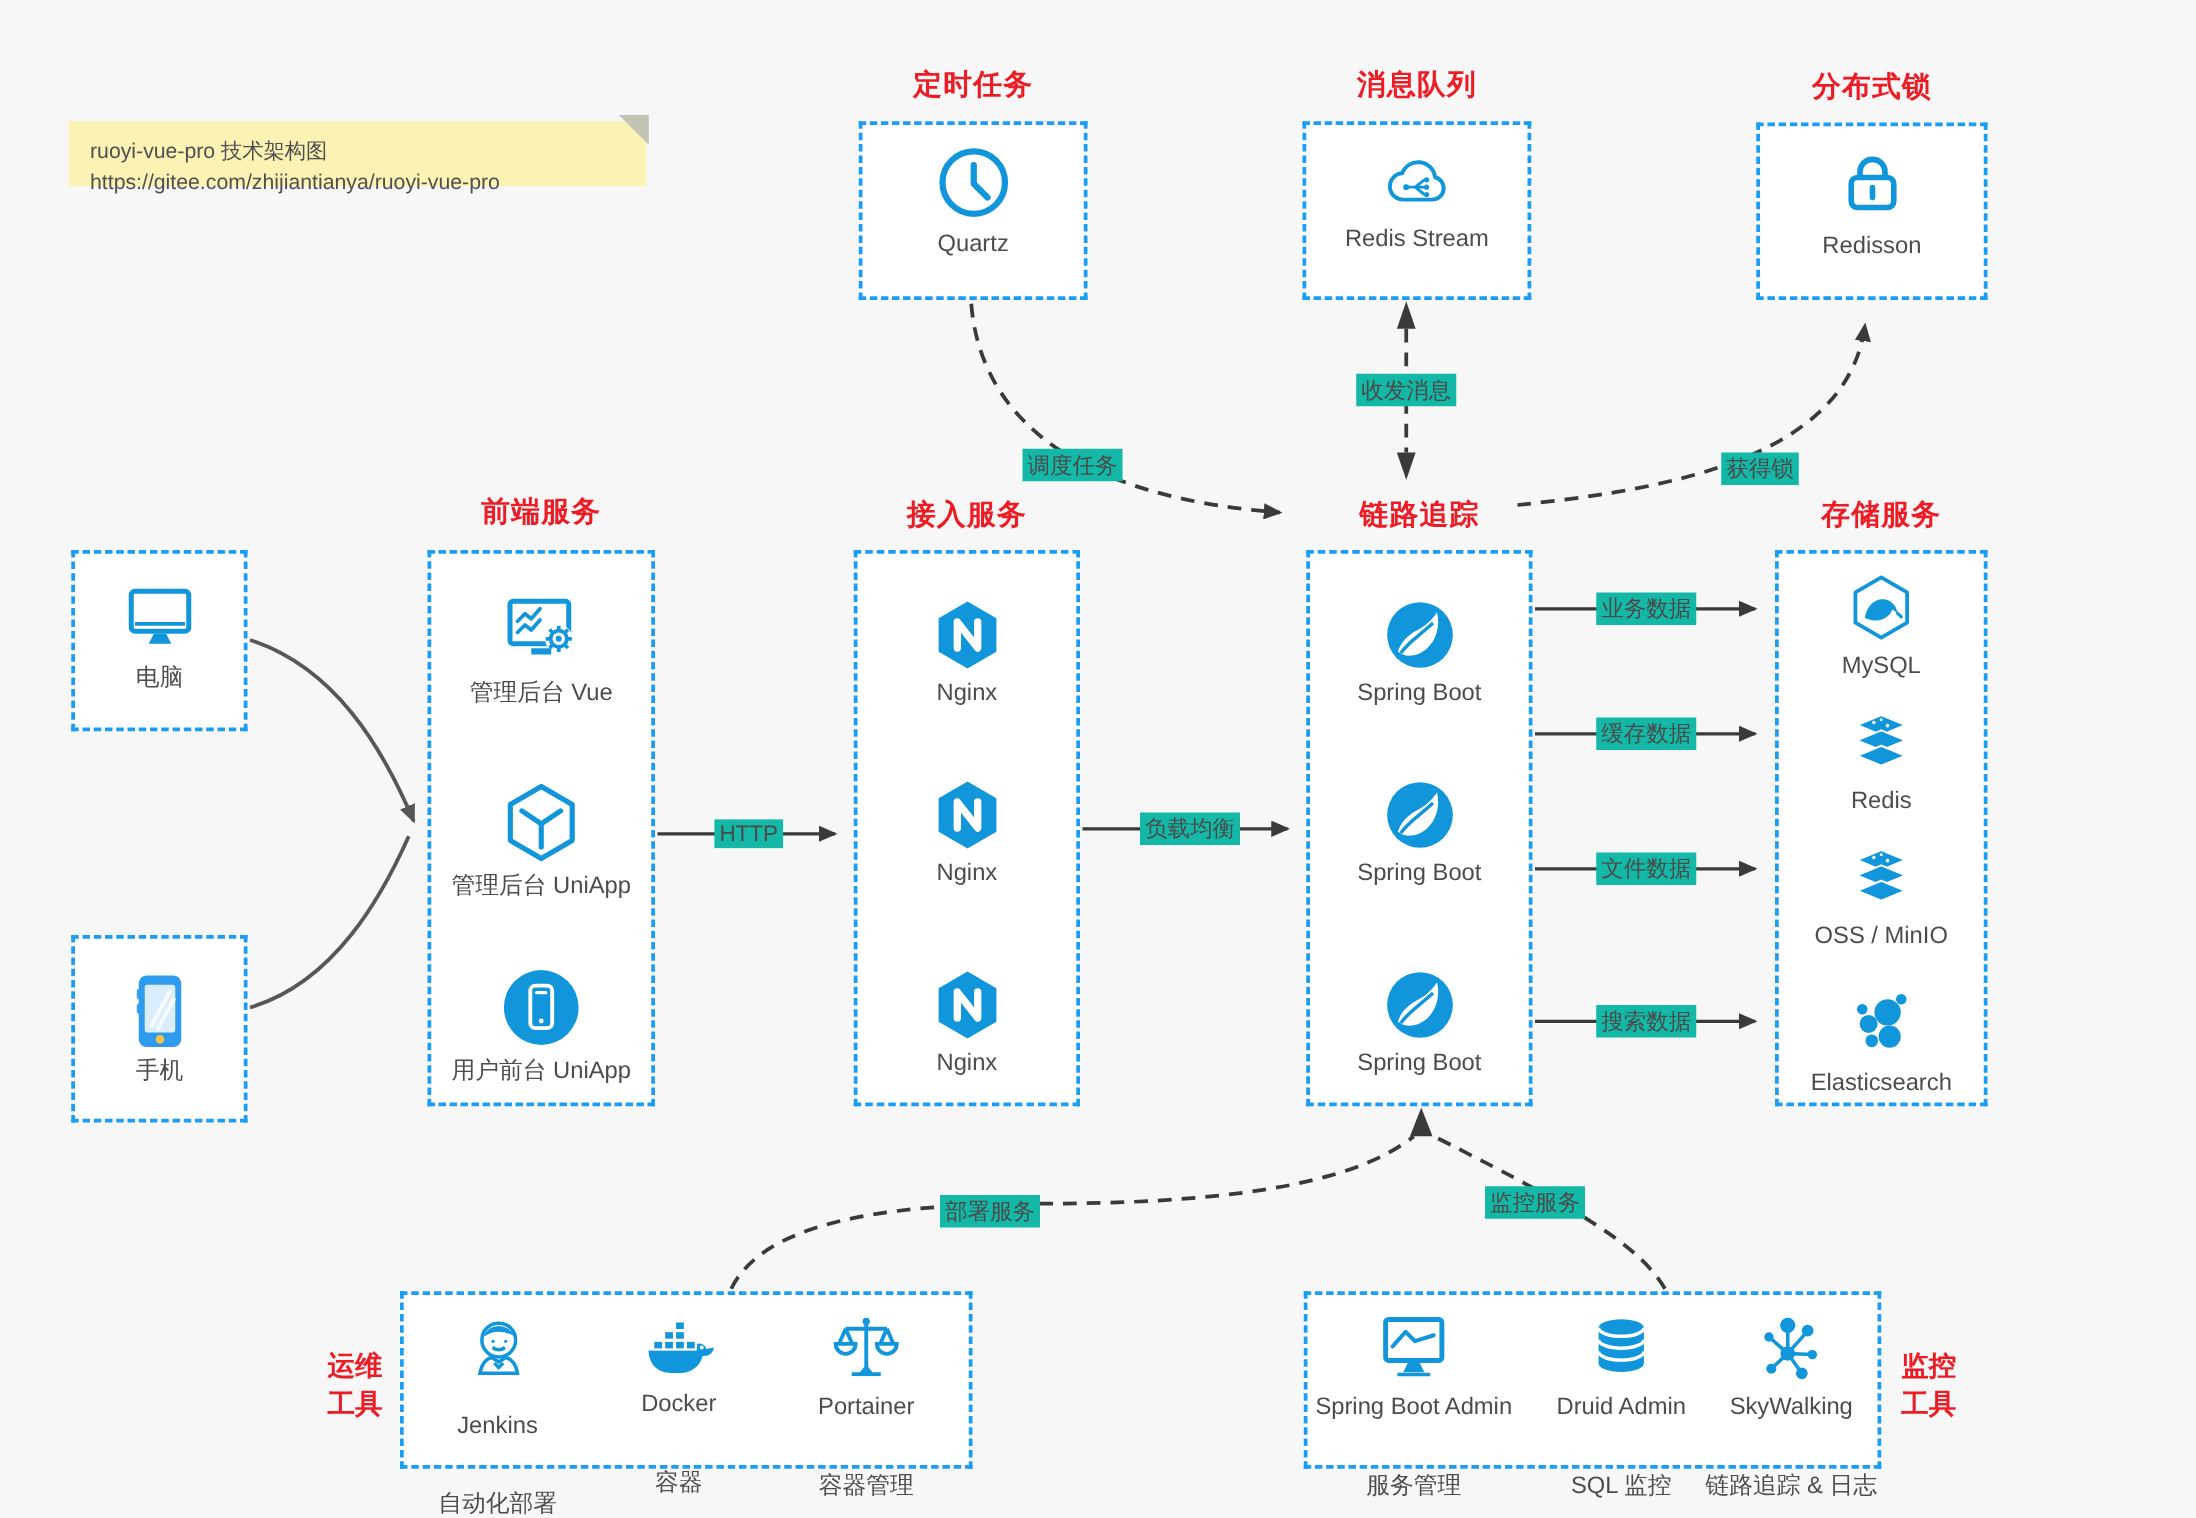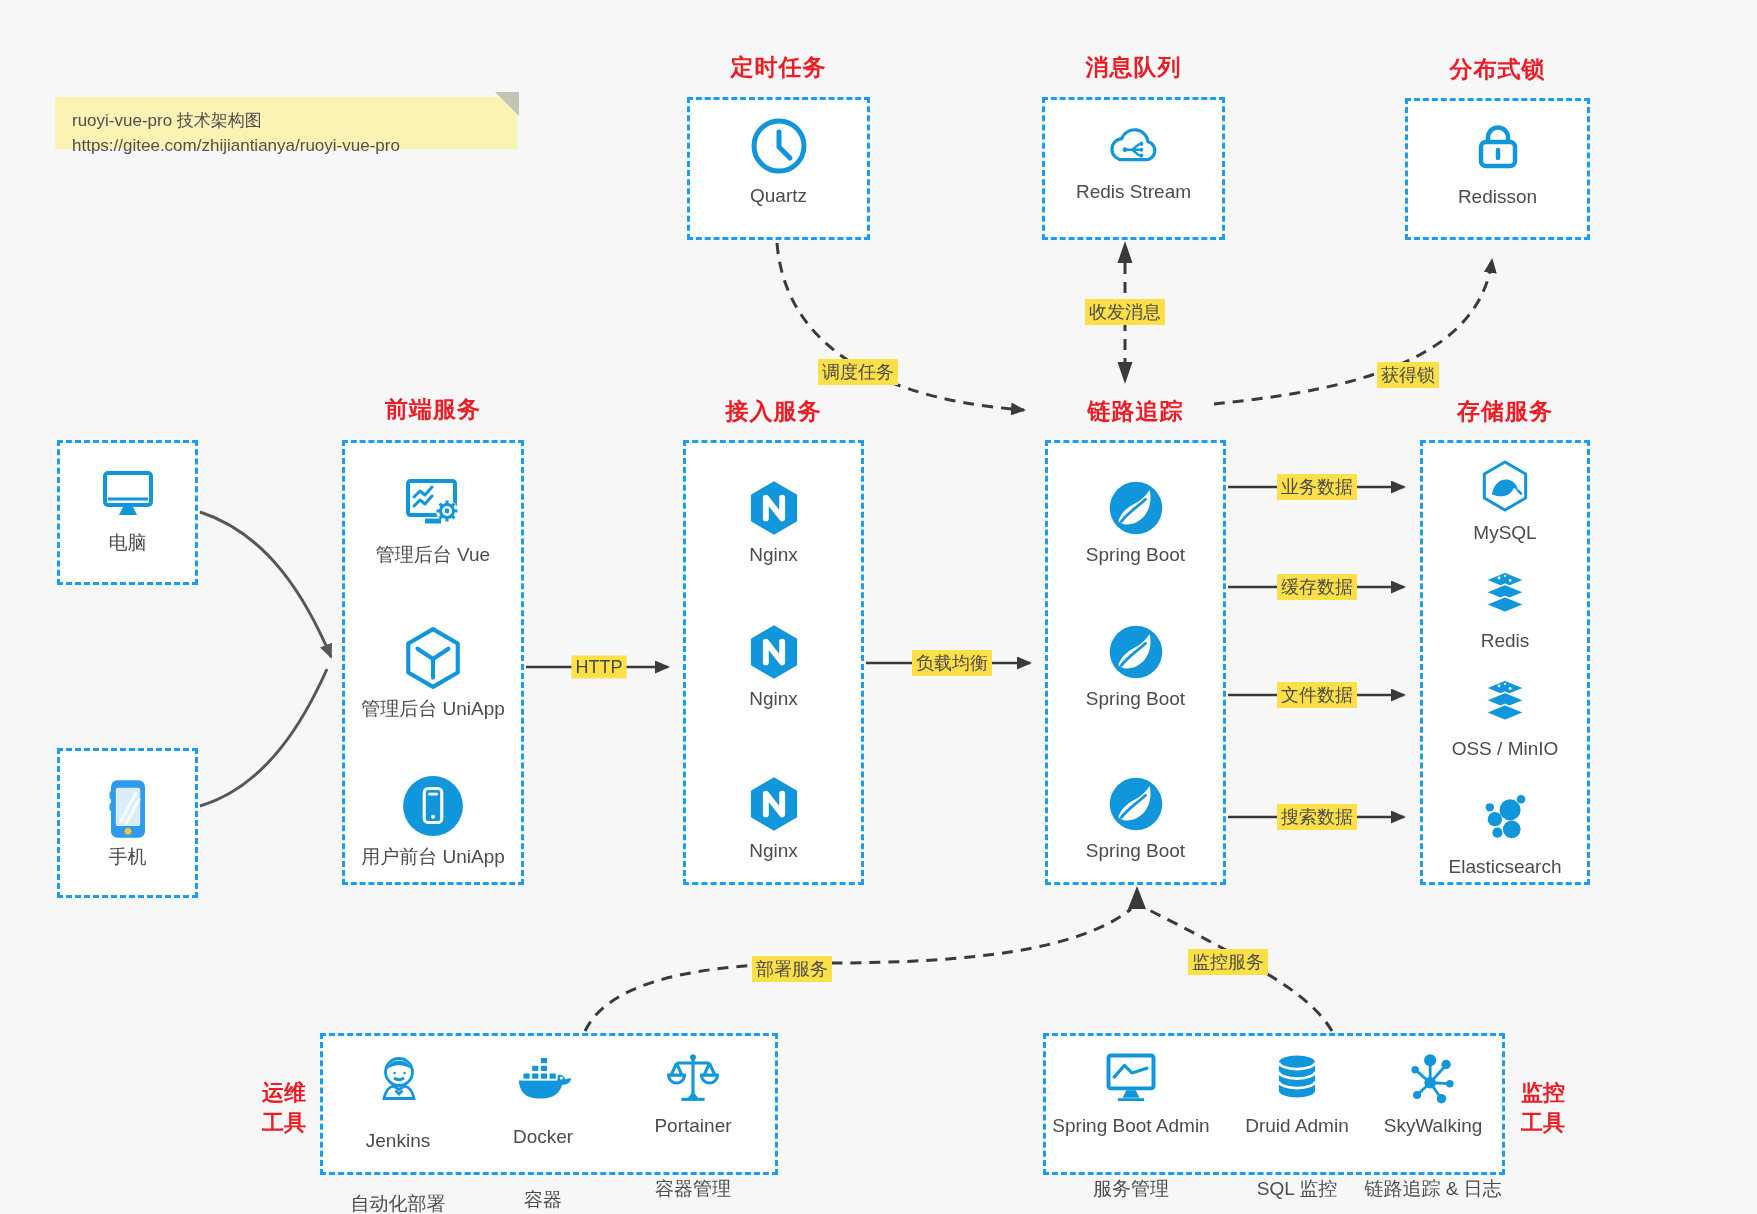--- a/index.html
+++ b/index.html
@@ -6,21 +6,21 @@
   .canvas{position:relative;width:1757px;height:1214px;background:#f7f7f8;
           font-family:"Liberation Sans","DejaVu Sans",sans-serif;overflow:hidden;}
   .dbox{position:absolute;border:3px dashed #1b9df5;background:#ffffff;box-sizing:border-box;}
   .gtitle{position:absolute;color:#ed1c24;font-size:23px;font-weight:bold;text-align:center;letter-spacing:1px;}
   .item{position:absolute;left:0;right:0;display:flex;flex-direction:column;align-items:center;}
   .bitem{position:absolute;display:flex;flex-direction:column;align-items:center;}
   .iconwrap{height:66px;display:flex;align-items:center;justify-content:center;}
   .lbl{font-size:19px;color:#4c4c4c;margin-top:6px;white-space:nowrap;text-align:center;line-height:23px;}
   .sub{font-size:19px;color:#4c4c4c;white-space:nowrap;text-align:center;line-height:23px;margin-top:40px;}
   .icon{color:#1296db;display:block;}
-  .elabel{position:absolute;transform:translate(-50%,-50%);background:#fde047;color:#4a4a4a;
+  .elabel{position:absolute;transform:translate(-50%,-50%);background:#14b8a6;color:#4a4a4a;
           font-size:18px;padding:1px 4px;white-space:nowrap;text-align:right;}
   .sidetitle{position:absolute;color:#ed1c24;font-size:22px;font-weight:bold;line-height:30px;}
   .note{position:absolute;left:55px;top:97px;width:462px;height:52px;background:#fbf3b4;color:#4f4f4f;
         font-size:17px;line-height:25px;padding:11px 0 0 17px;box-sizing:border-box;}
   #edges{position:absolute;left:0;top:0;pointer-events:none;}
 </style>
 </head>
 <body>
 
 <svg width="0" height="0" style="position:absolute" aria-hidden="true">
@@ -321,21 +321,21 @@
       </div>
       <div class="lbl" style="margin-top:17px">Jenkins</div>
       <div class="sub">自动化部署</div>
     </div>
     <div class="bitem" style="left:145px;width:150px;top:10px">
       <div class="iconwrap">
         <svg class="icon" width="62" height="62" viewBox="0 0 64 64">
             <use href="#i-docker"></use>
           </svg>
       </div>
-      <div class="lbl" style="margin-top:13px">Docker</div>
+      <div class="lbl" style="margin-top:0">Docker</div>
       <div class="sub">容器</div>
     </div>
     <div class="bitem" style="left:295px;width:150px;top:10px">
       <div class="iconwrap">
         <svg class="icon" width="62" height="62" viewBox="0 0 64 64">
             <use href="#i-portainer"></use>
           </svg>
       </div>
       <div class="lbl" style="margin-top:2px">Portainer</div>
       <div class="sub">容器管理</div>

